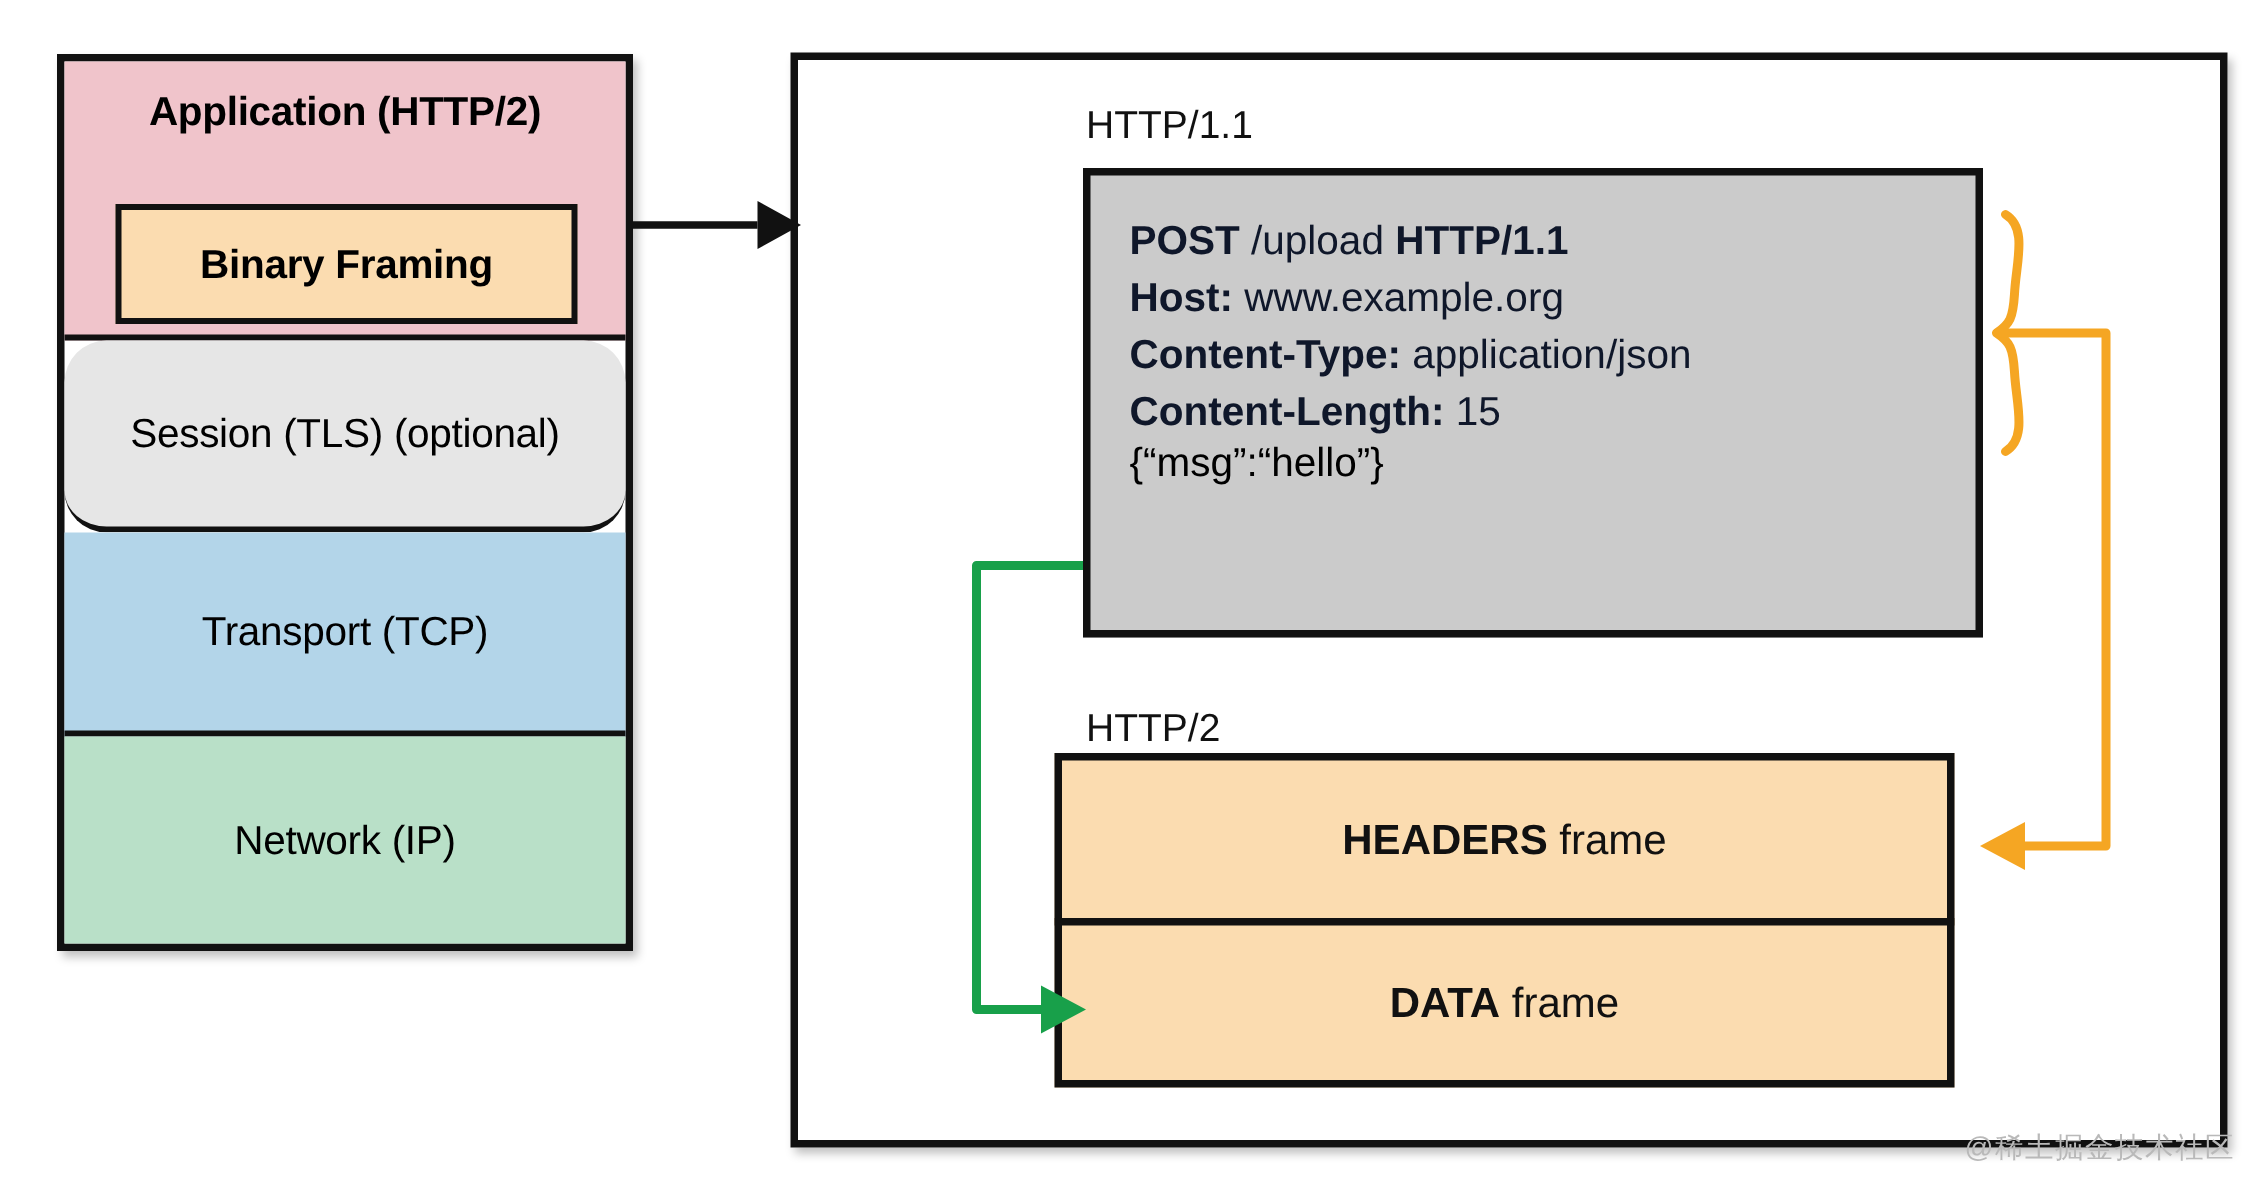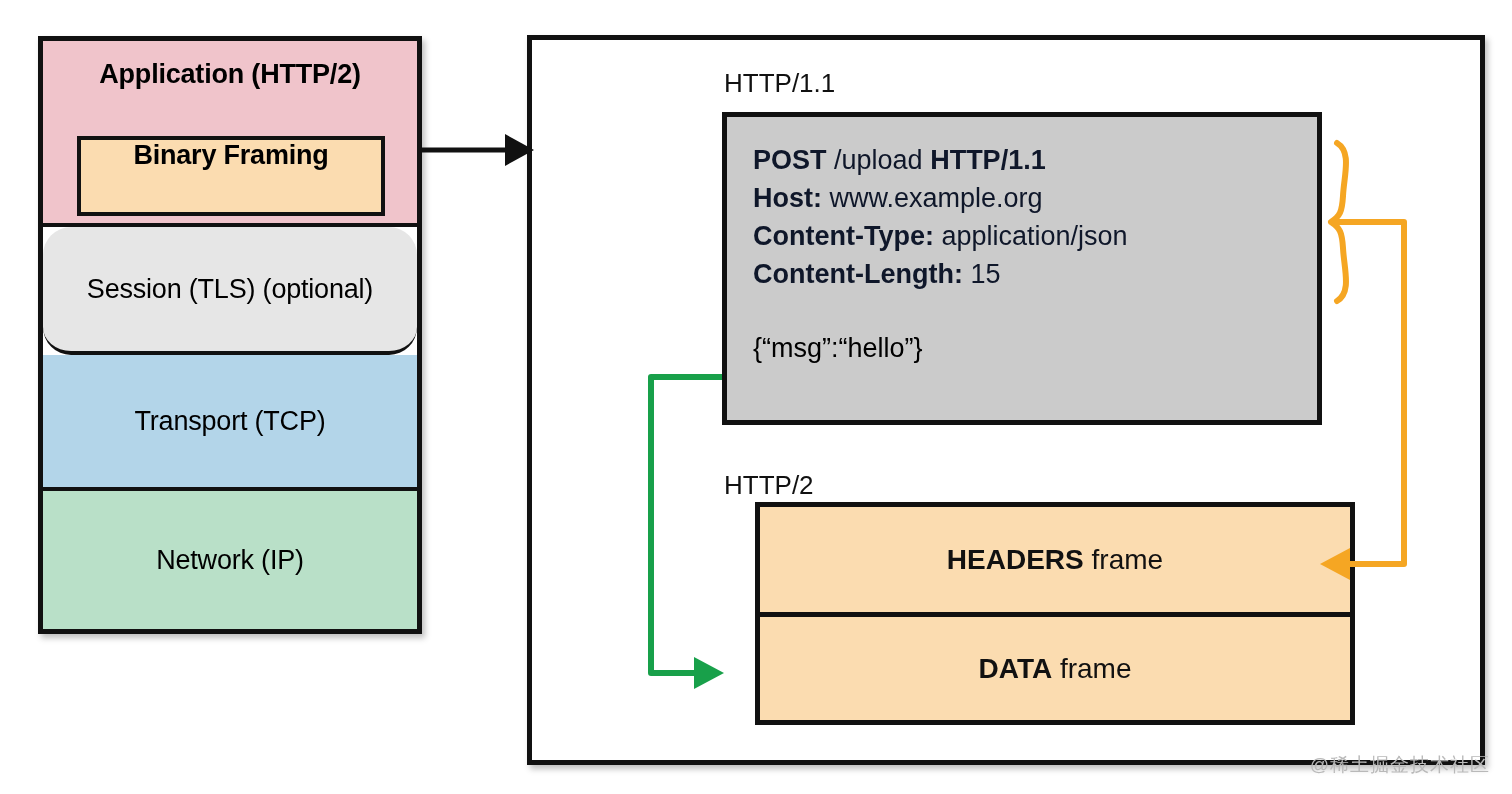--- a/index.html
+++ b/index.html
@@ -65,20 +65,21 @@
   #binary-framing {
     position: absolute;
     left: 34px;
     top: 95px;
     width: 308px;
     height: 80px;
     box-sizing: border-box;
     border: 4px solid #111111;
     background: #fbdcb0;
     display: flex;
+    align-items: center;
     justify-content: center;
     z-index: 3;
   }
   #binary-framing .layer-label { font-weight: bold; }
 
   #layer-session {
     top: 186px;
     height: 128px;
     background: #e6e6e6;
     border-radius: 28px;
@@ -131,29 +132,28 @@
     padding: 24px 0 0 26px;
   }
   .msg-line {
     font-size: 27px;
     line-height: 38px;
     white-space: nowrap;
     color: #0f172a;
   }
   .msg-line b { font-weight: bold; }
   #msg-body {
-    margin-top: 40px;
     font-size: 27px;
     white-space: nowrap;
   }
 
   
   #http2-group {
     position: absolute;
-    left: 755px;
+    left: 703px;
     top: 502px;
     width: 716px;
     height: 223px;
     border-radius: 30px;
   }
   .frame-box {
     position: absolute;
     left: 0;
     width: 600px;
     box-sizing: border-box;

